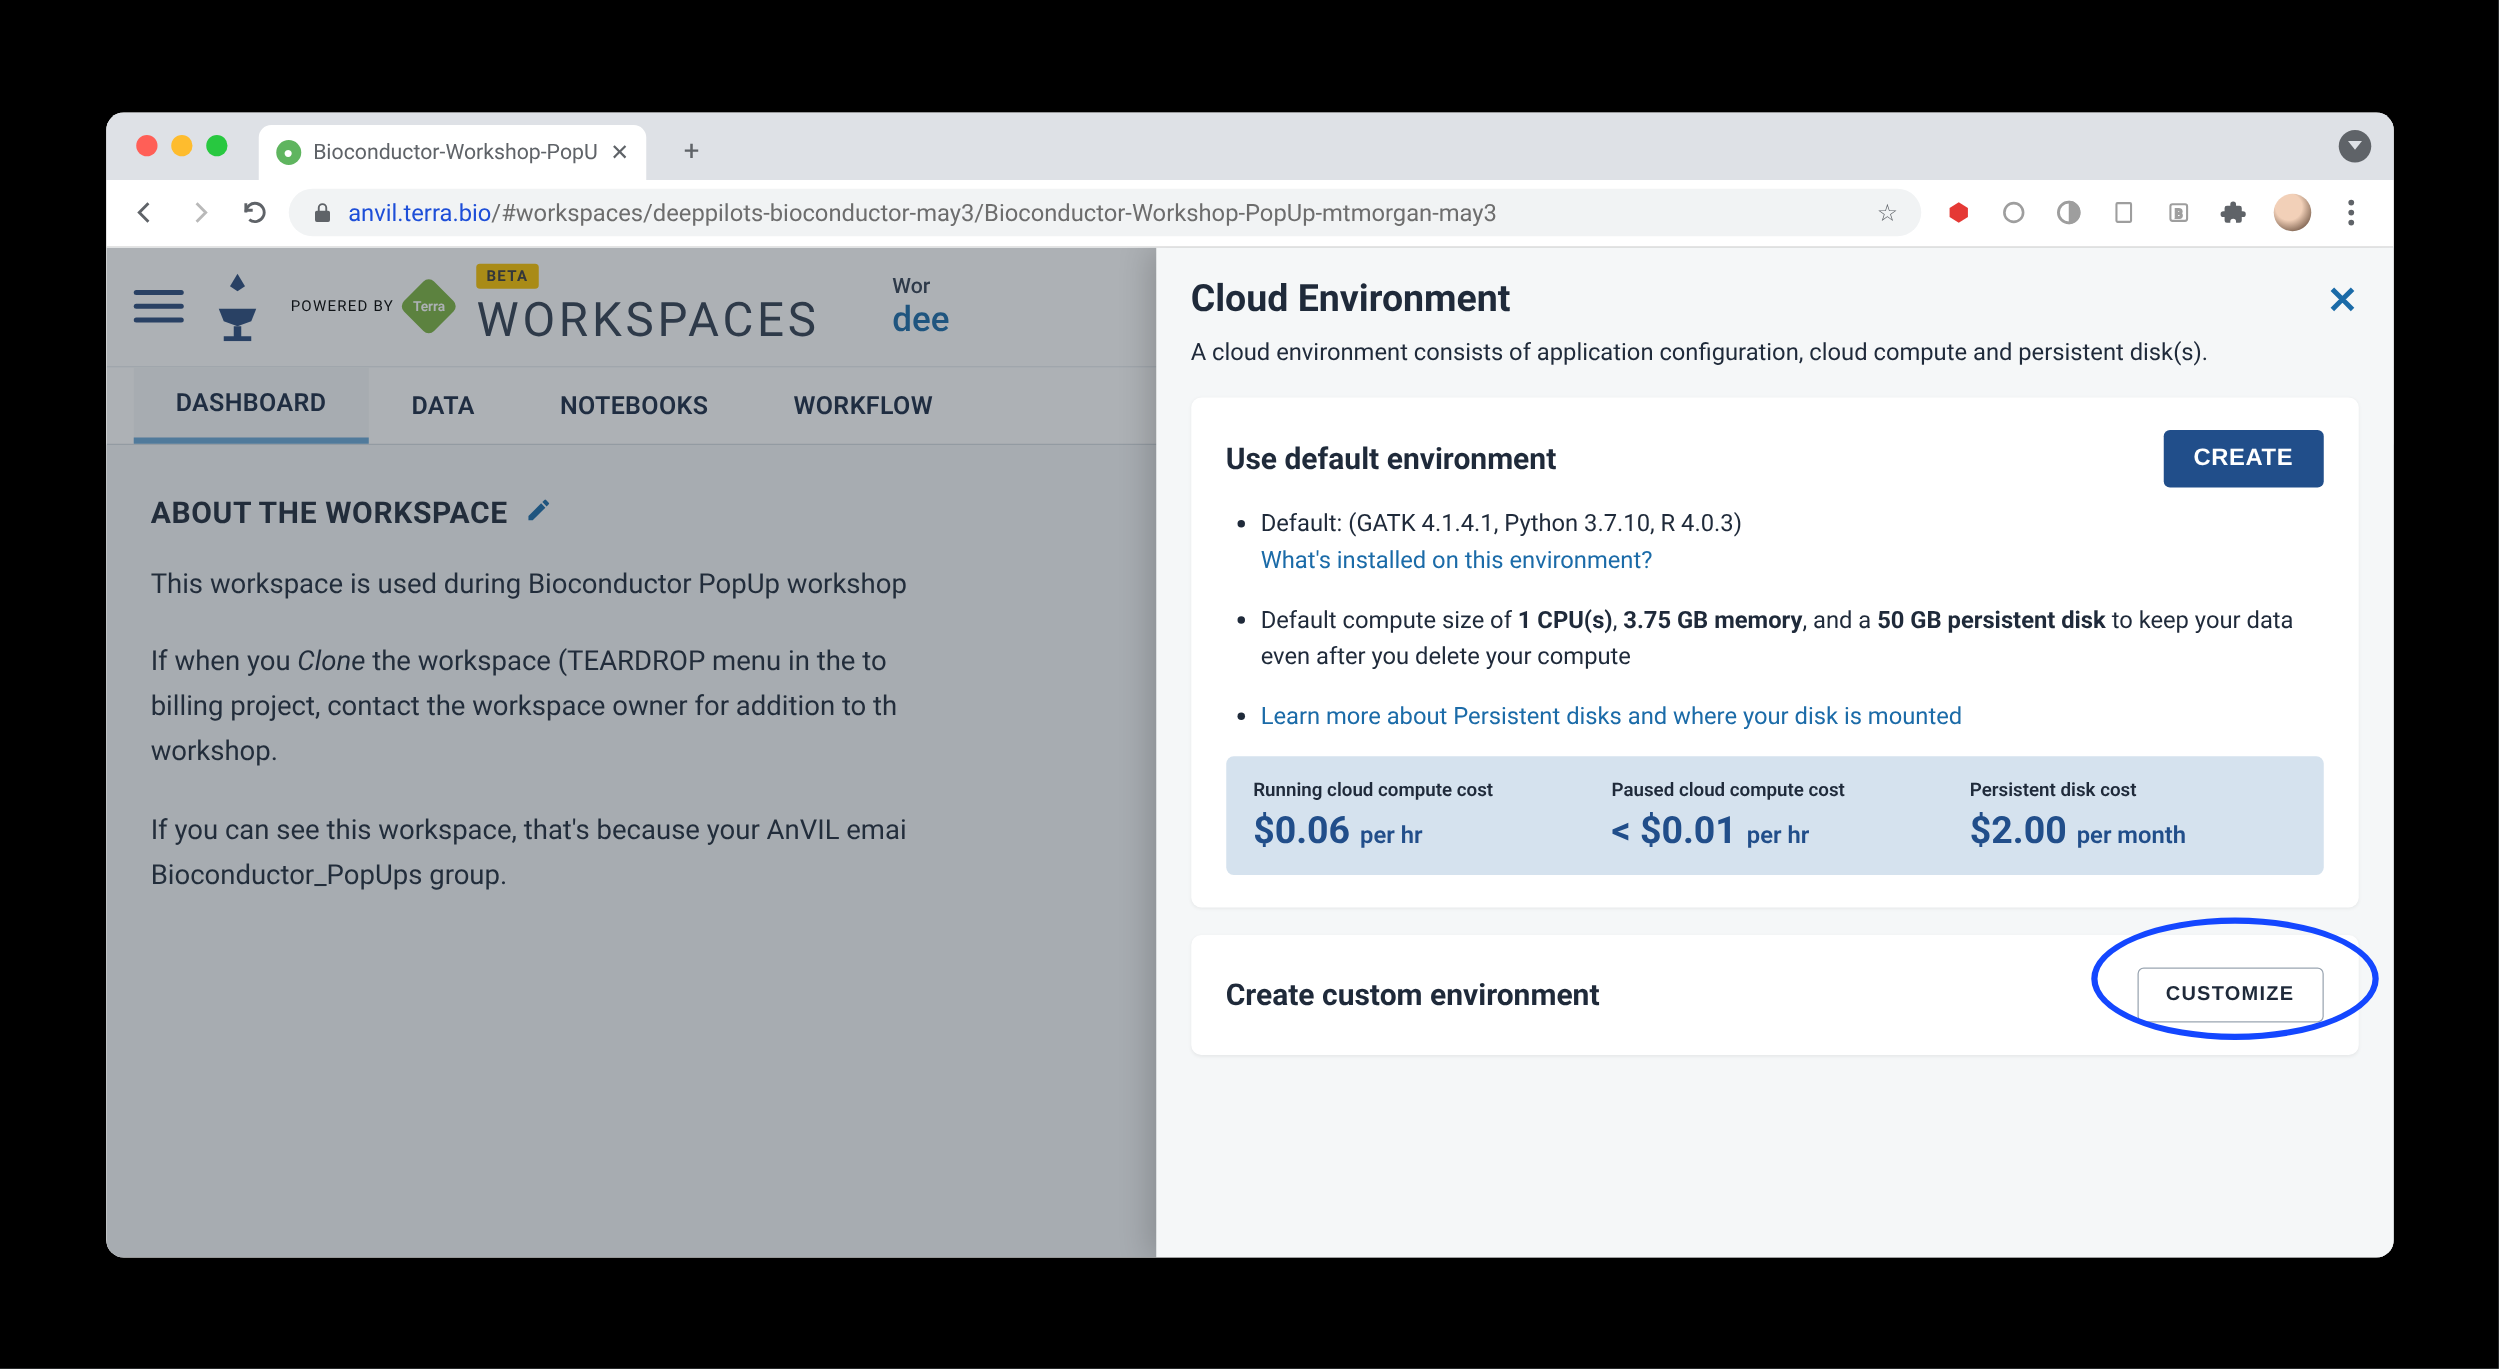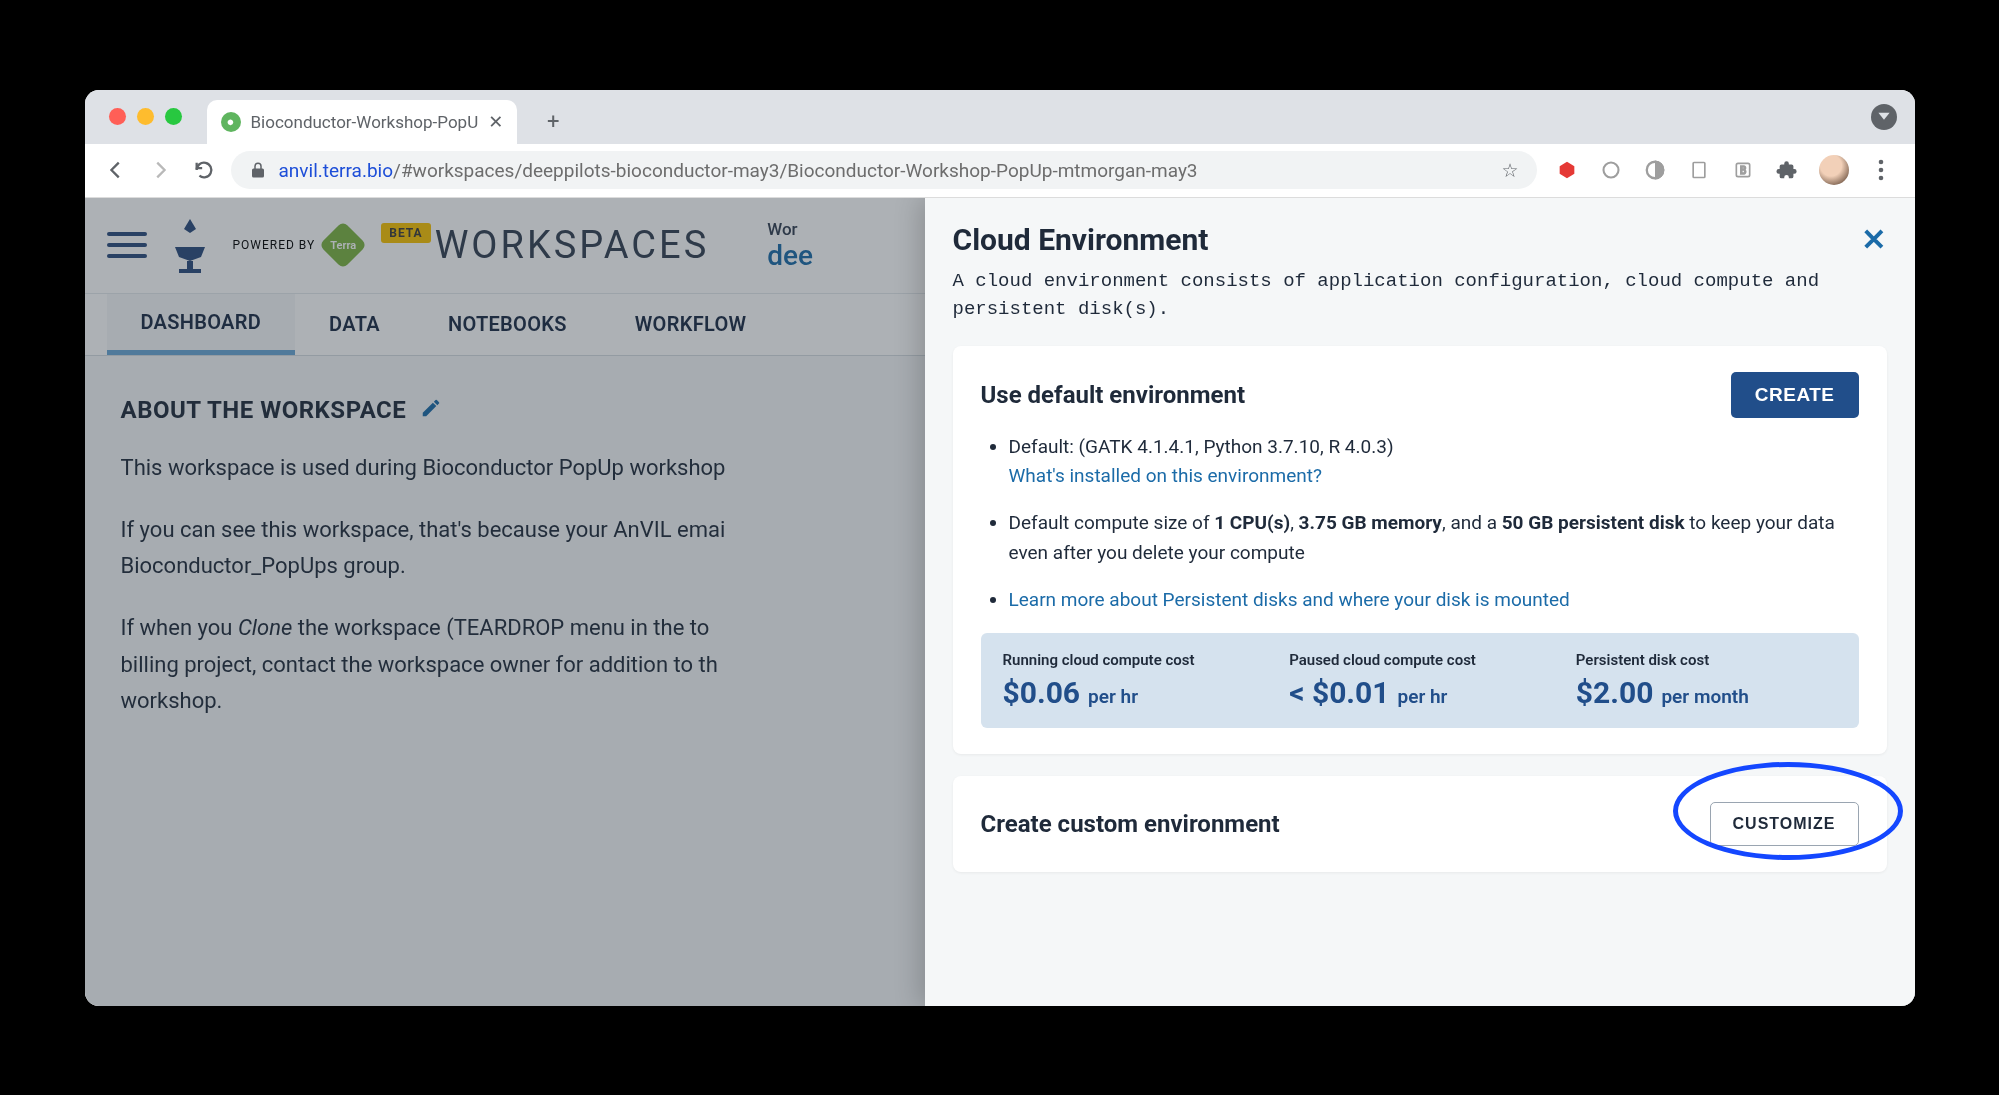--- a/index.html
+++ b/index.html
@@ -138,21 +138,21 @@
     top:0;right:0;bottom:0;
     width:990px;
     background:#f5f7f8;
     box-shadow:-6px 0 24px rgba(0,0,0,.18);
     padding:24px 28px;
     overflow:auto;
   }
   .panel-header{display:flex;justify-content:space-between;align-items:flex-start;gap:12px;}
   .panel-title{font-size:30px;font-weight:700;color:#1f2a3a;}
   .close-x{color:#1b6ba8;font-size:30px;font-weight:700;cursor:pointer;}
-  .panel-sub{font-size:19px;color:#1f2a3a;margin-top:10px;line-height:1.5;font-family:Liberation Mono, monospace;}
+  .panel-sub{font-size:19px;color:#1f2a3a;margin-top:10px;line-height:1.5;}
   
   .card{background:#fff;border-radius:8px;padding:26px 28px;margin-top:22px;box-shadow:0 1px 3px rgba(0,0,0,.06);}
   .card-head{display:flex;justify-content:space-between;align-items:center;margin-bottom:14px;}
   .card-title{font-size:24px;font-weight:700;color:#1f2a3a;}
   .btn-primary{background:#214e8a;color:#fff;border:none;border-radius:5px;padding:12px 24px;font-size:19px;font-weight:600;letter-spacing:.5px;cursor:pointer;}
   .btn-outline{background:#fff;color:#1f2a3a;border:1.5px solid #9aa5b1;border-radius:5px;padding:12px 22px;font-size:16px;font-weight:600;letter-spacing:1px;cursor:pointer;}
   ul.env-list{list-style:disc;padding-left:28px;}
   ul.env-list li{font-size:19px;color:#1f2a3a;line-height:1.55;margin-bottom:18px;}
   ul.env-list a{color:#1b6ba8;text-decoration:none;}
   ul.env-list b{font-weight:700;}
@@ -283,21 +283,21 @@
         <div style="display:flex;align-items:center;gap:8px;">
           <div style="text-align:right;">
             <div class="powered-by">POWERED BY</div>
           </div>
           <div style="position:relative;width:40px;height:40px;display:flex;align-items:center;justify-content:center;">
             <div class="terra-badge"></div>
             <span style="position:absolute;color:#fff;font-size:11px;font-weight:600;">Terra</span>
           </div>
         </div>
         <div class="workspaces-block">
-          <div style="display:flex;flex-direction:row;gap:4px;">
+          <div style="display:flex;flex-direction:column;gap:4px;">
             <span class="beta-pill" style="align-self:flex-start;">BETA</span>
             <span class="workspaces-title">WORKSPACES</span>
           </div>
         </div>
         <div class="header-right-label">
           <div class="hdr-small">Wor</div>
           <div class="hdr-link">dee</div>
         </div>
       </div>
 
@@ -312,27 +312,27 @@
         <div class="dash-title-row">
           <span class="dash-title">ABOUT THE WORKSPACE</span>
           <span class="edit-icon">
             <svg width="22" height="22" viewBox="0 0 24 24" fill="#1b6ba8">
                 <path d="M3 17.25V21h3.75L17.81 9.94l-3.75-3.75L3 17.25zM20.71 7.04a1 1 0 0 0 0-1.41l-2.34-2.34a1 1 0 0 0-1.41 0l-1.83 1.83 3.75 3.75 1.83-1.83z"></path>
               </svg>
           </span>
         </div>
         <p>This workspace is used during Bioconductor PopUp workshop</p>
         <p>
-          <span>If you can see this workspace, that's because your AnVIL emai</span><br>
-          <span>Bioconductor_PopUps group.</span>
-        </p>
-        <p>
           <span>If when you </span><em>Clone</em><span> the workspace (TEARDROP menu in the to</span><br>
           <span>billing project, contact the workspace owner for addition to th</span><br>
           <span>workshop.</span>
+        </p>
+        <p>
+          <span>If you can see this workspace, that's because your AnVIL emai</span><br>
+          <span>Bioconductor_PopUps group.</span>
         </p>
       </div>
     </div>
 
     <div class="dim-overlay"></div>
 
     <div class="side-panel">
       <div class="panel-header">
         <div class="panel-title">Cloud Environment</div>
         <div class="close-x">✕</div>

